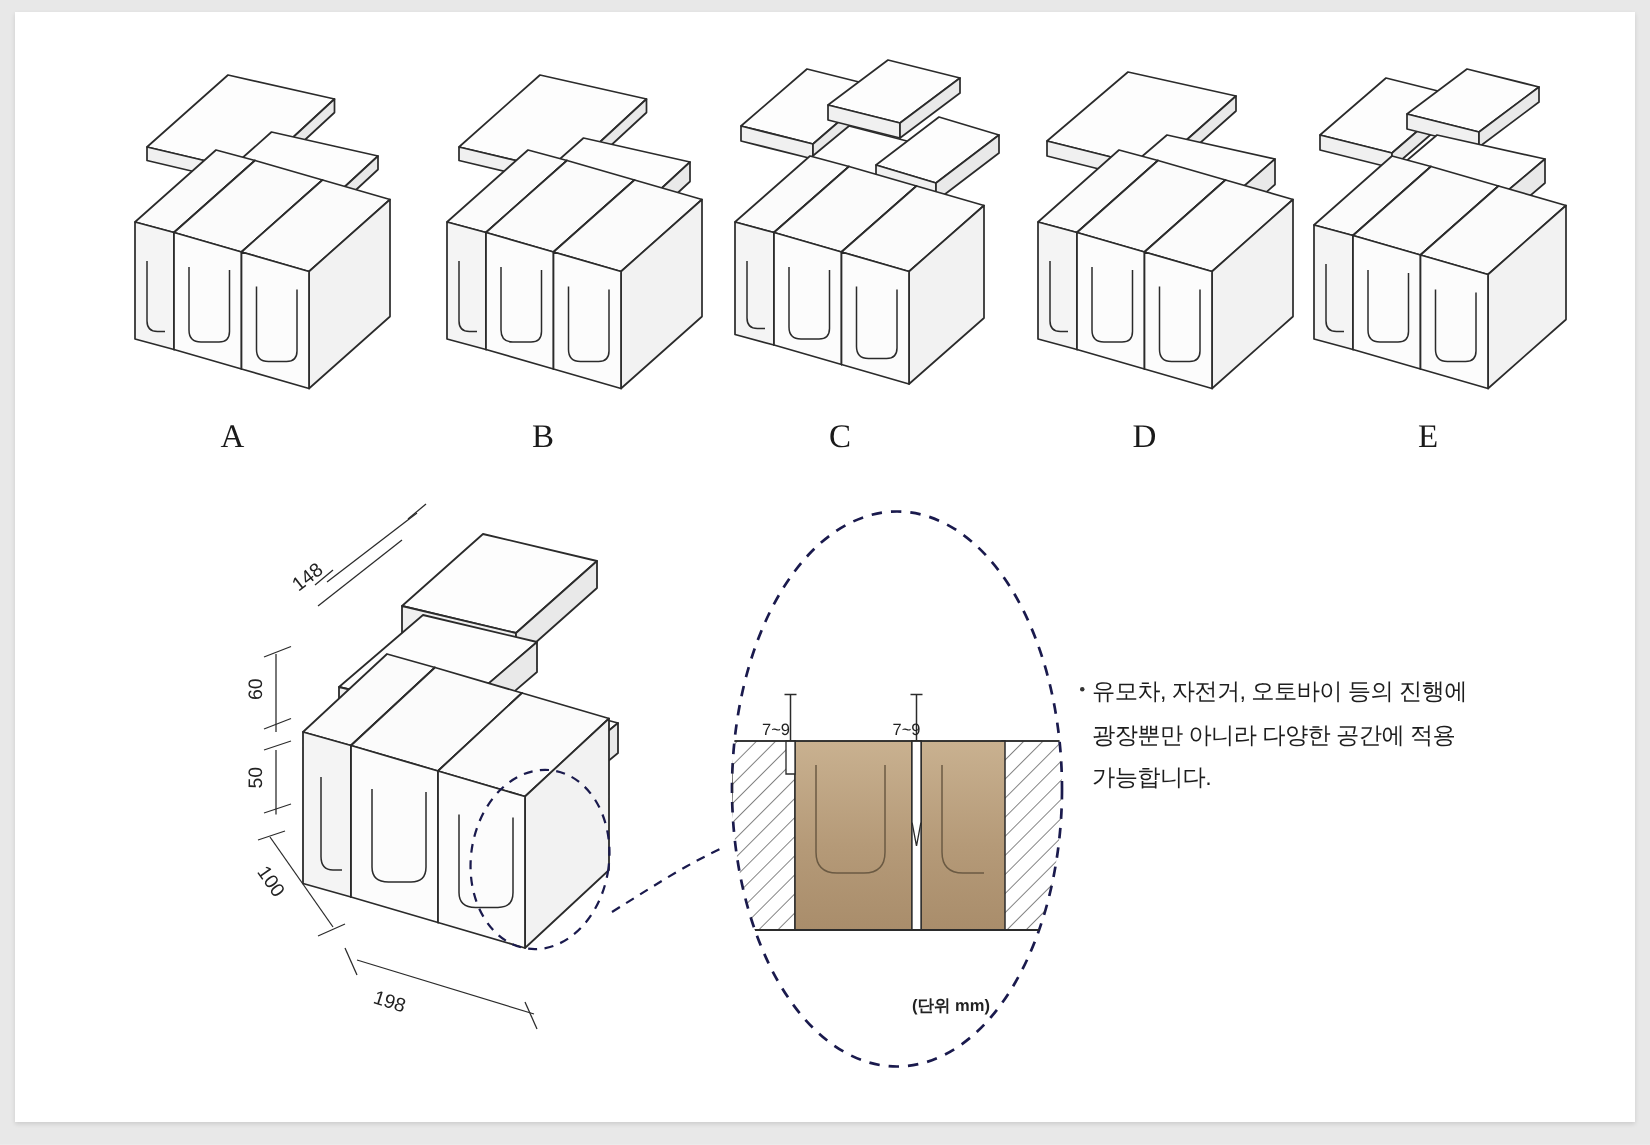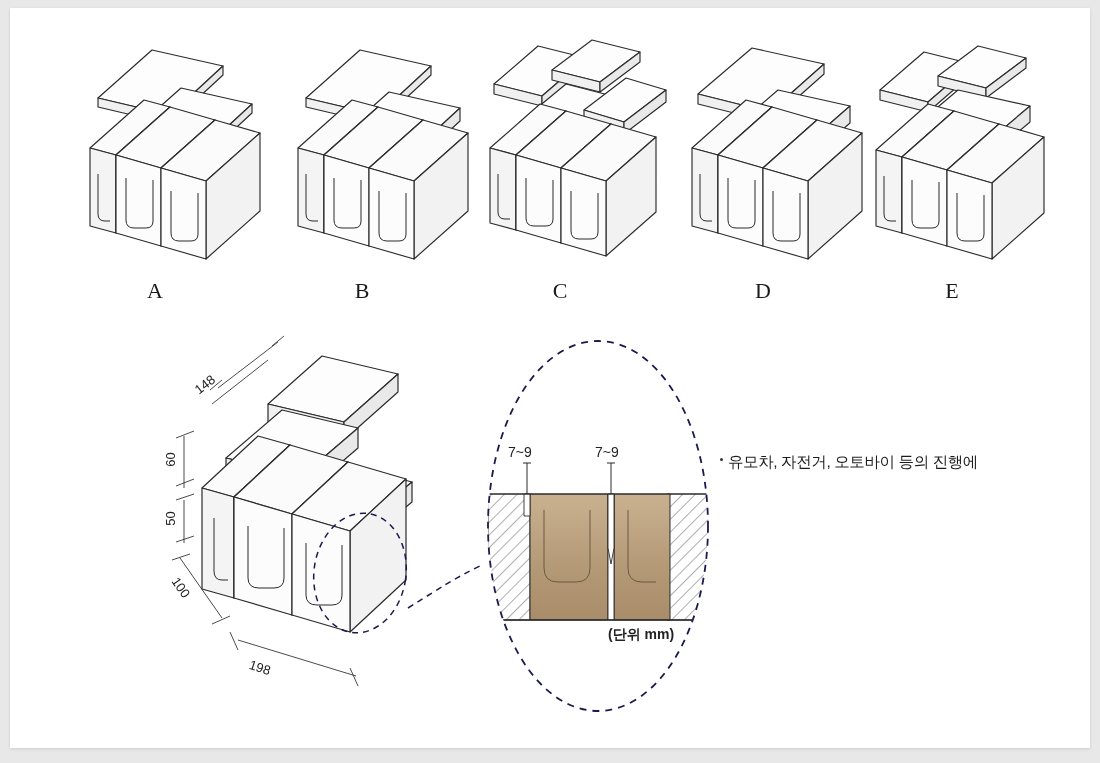--- a/index.html
+++ b/index.html
@@ -34,23 +34,24 @@
   }
   .dim-text {
     position: absolute;
     font-size: 13px;
     color: #222;
     font-family: "Liberation Sans", sans-serif;
     white-space: nowrap;
   }
   .callout-text {
     position: absolute;
-    font-size: 14px;
+    font-size: 11px;
     color: #222;
     white-space: nowrap;
+    margin-top: 37px;
   }
   #desc {
     position: absolute;
     left: 718px;
     top: 440px;
     width: 280px;
     font-size: 15.5px;
     line-height: 1.85;
     color: #1d1d1d;
     letter-spacing: -0.4px;
@@ -338,16 +339,18 @@
     <div class="dim-text" style="left:160px; top:572px; transform:rotate(55deg);">100</div>
     <div class="dim-text" style="left:239px; top:652px; transform:rotate(18deg);">198</div>
 
     <div class="callout-text" style="left:498px; top:436px;">7~9</div>
     <div class="callout-text" style="left:585px; top:436px;">7~9</div>
     <div class="callout-text" style="left:598px; top:618px;font-weight:bold;">(단위 mm)</div>
 
     <div id="desc">
       <span class="bullet"></span>
       <div>유모차, 자전거, 오토바이 등의 진행에</div>
+      <div>광장뿐만 아니라 다양한 공간에 적용</div>
+      <div>가능합니다.</div>
     </div>
 
   </div>
 </div>
 
 </body></html>

